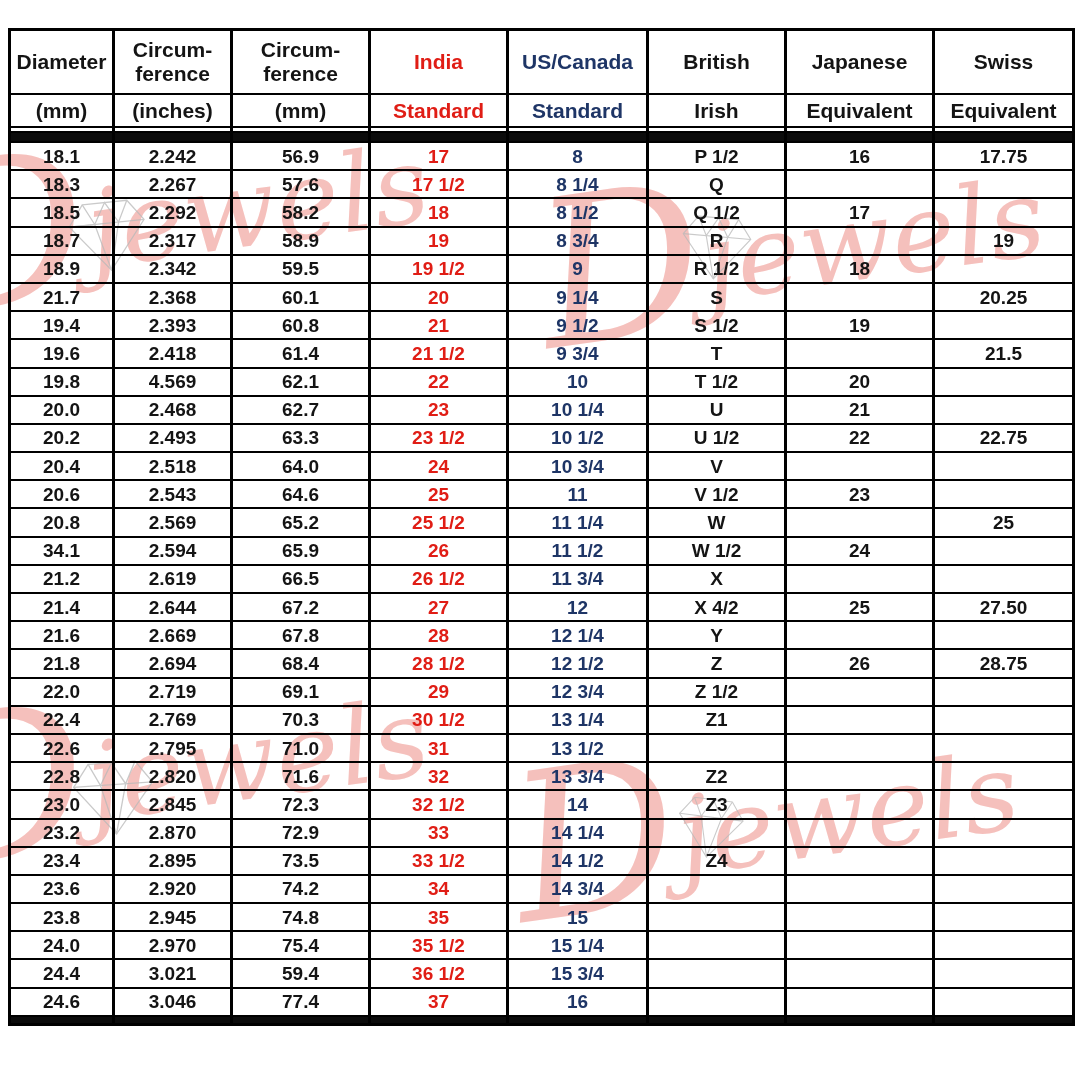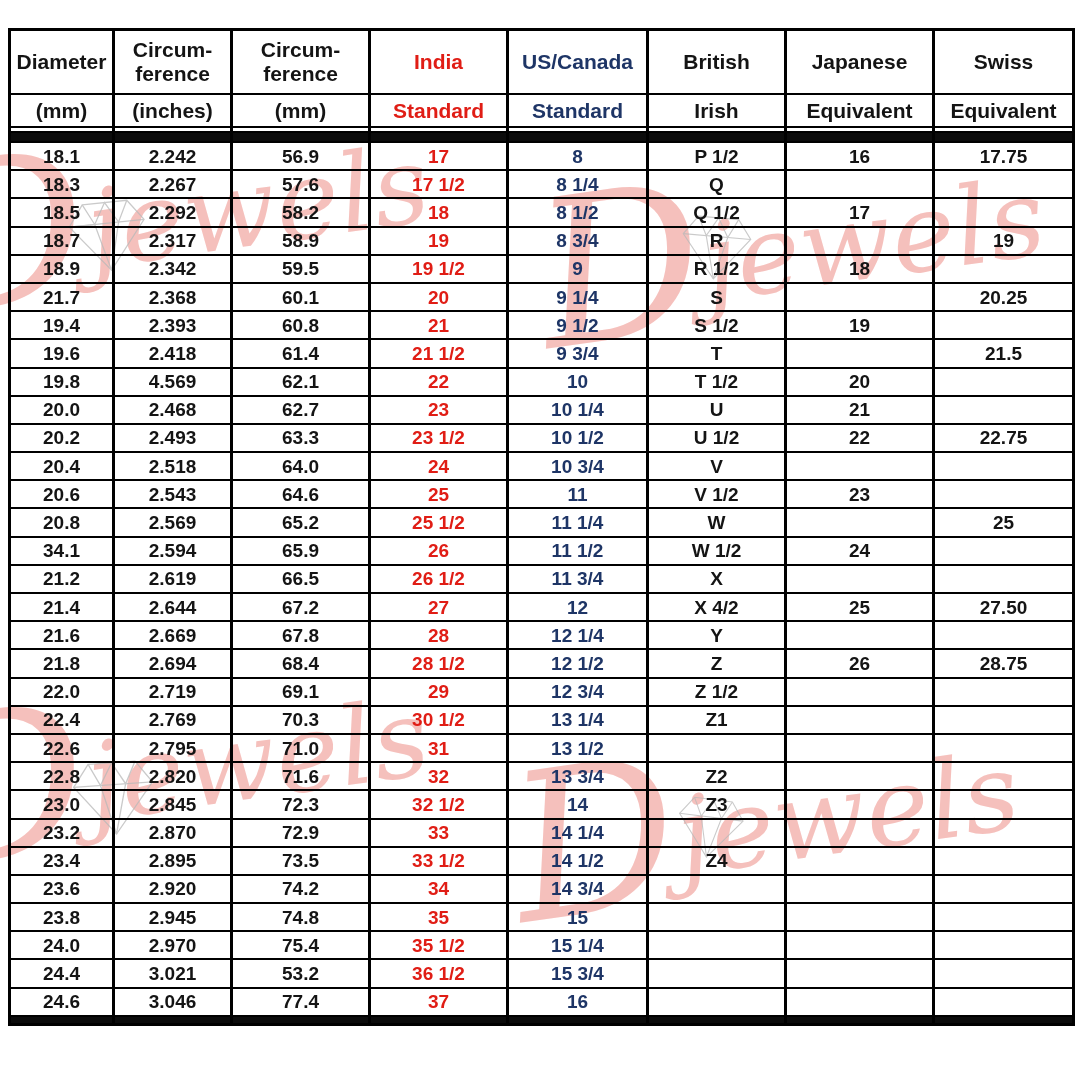--- a/index.html
+++ b/index.html
@@ -434,21 +434,21 @@
           <td class="">75.4</td>
           <td class="c-india">35 1/2</td>
           <td class="c-us">15 1/4</td>
           <td class=""></td>
           <td class=""></td>
           <td class=""></td>
         </tr>
         <tr class="datarow">
           <td class="">24.4</td>
           <td class="">3.021</td>
-          <td class="">53.2</td>
+          <td class="">59.4</td>
           <td class="c-india">36 1/2</td>
           <td class="c-us">15 3/4</td>
           <td class=""></td>
           <td class=""></td>
           <td class=""></td>
         </tr>
         <tr class="datarow">
           <td class="">24.6</td>
           <td class="">3.046</td>
           <td class="">77.4</td>

